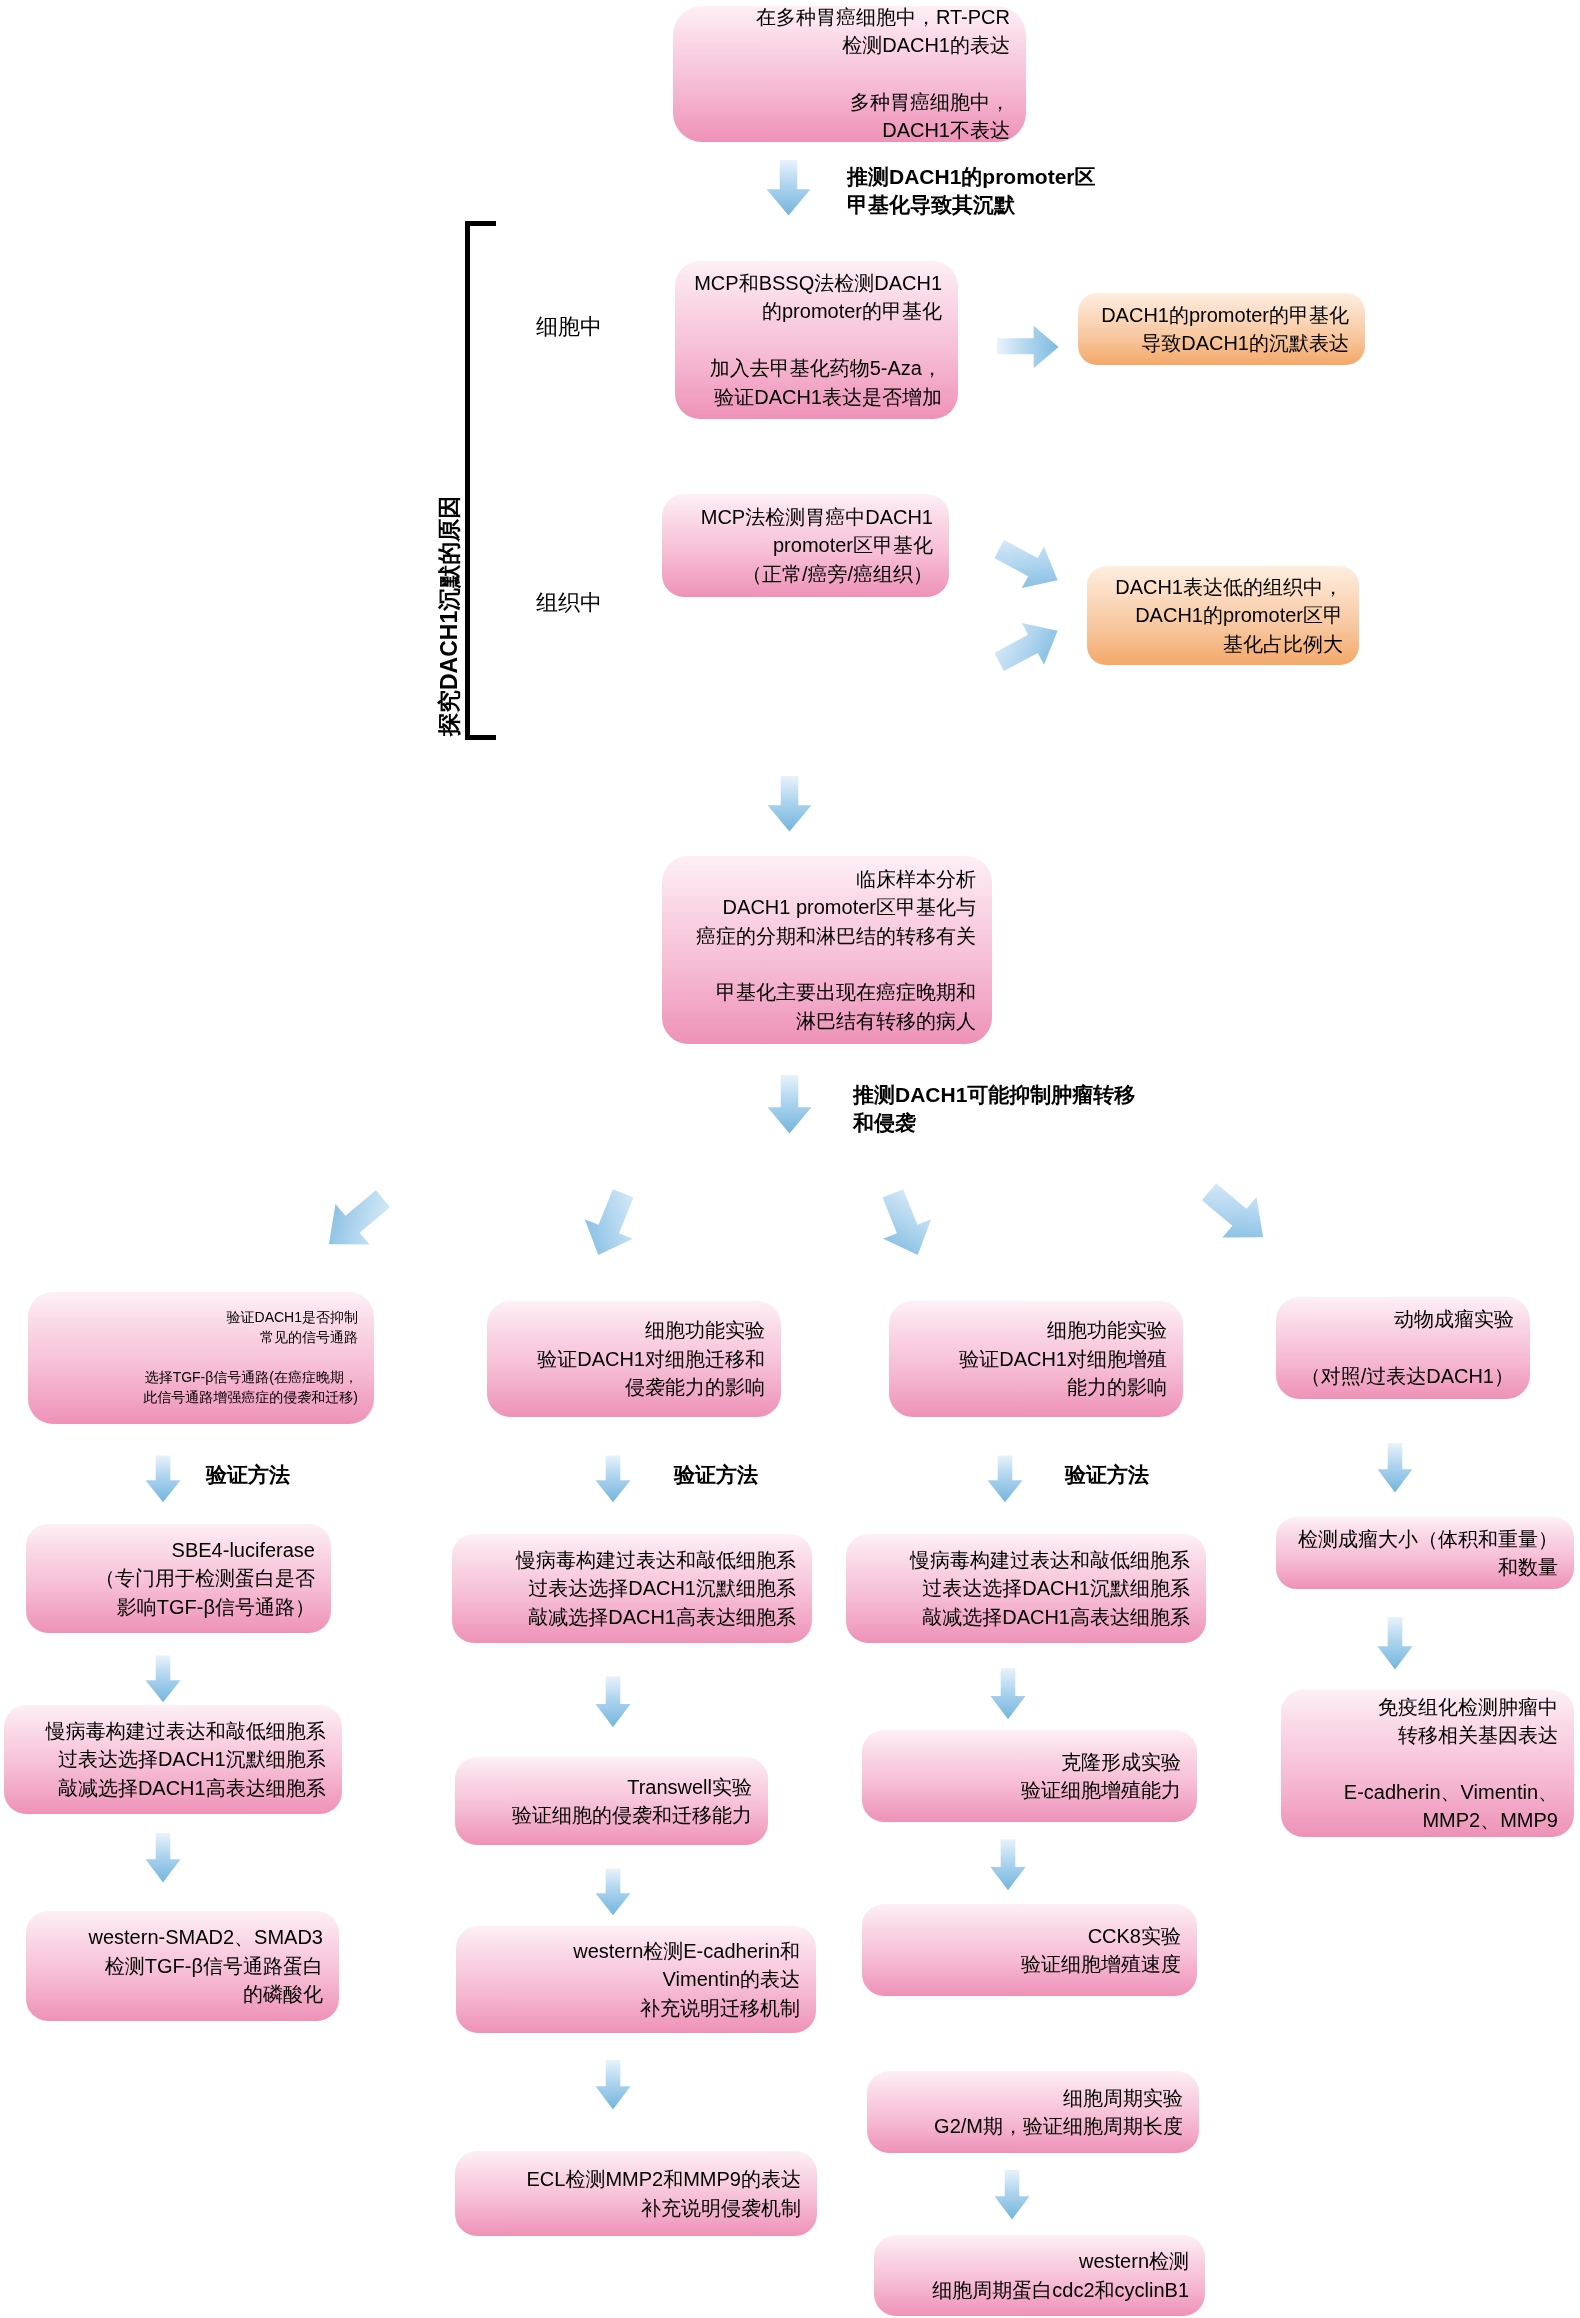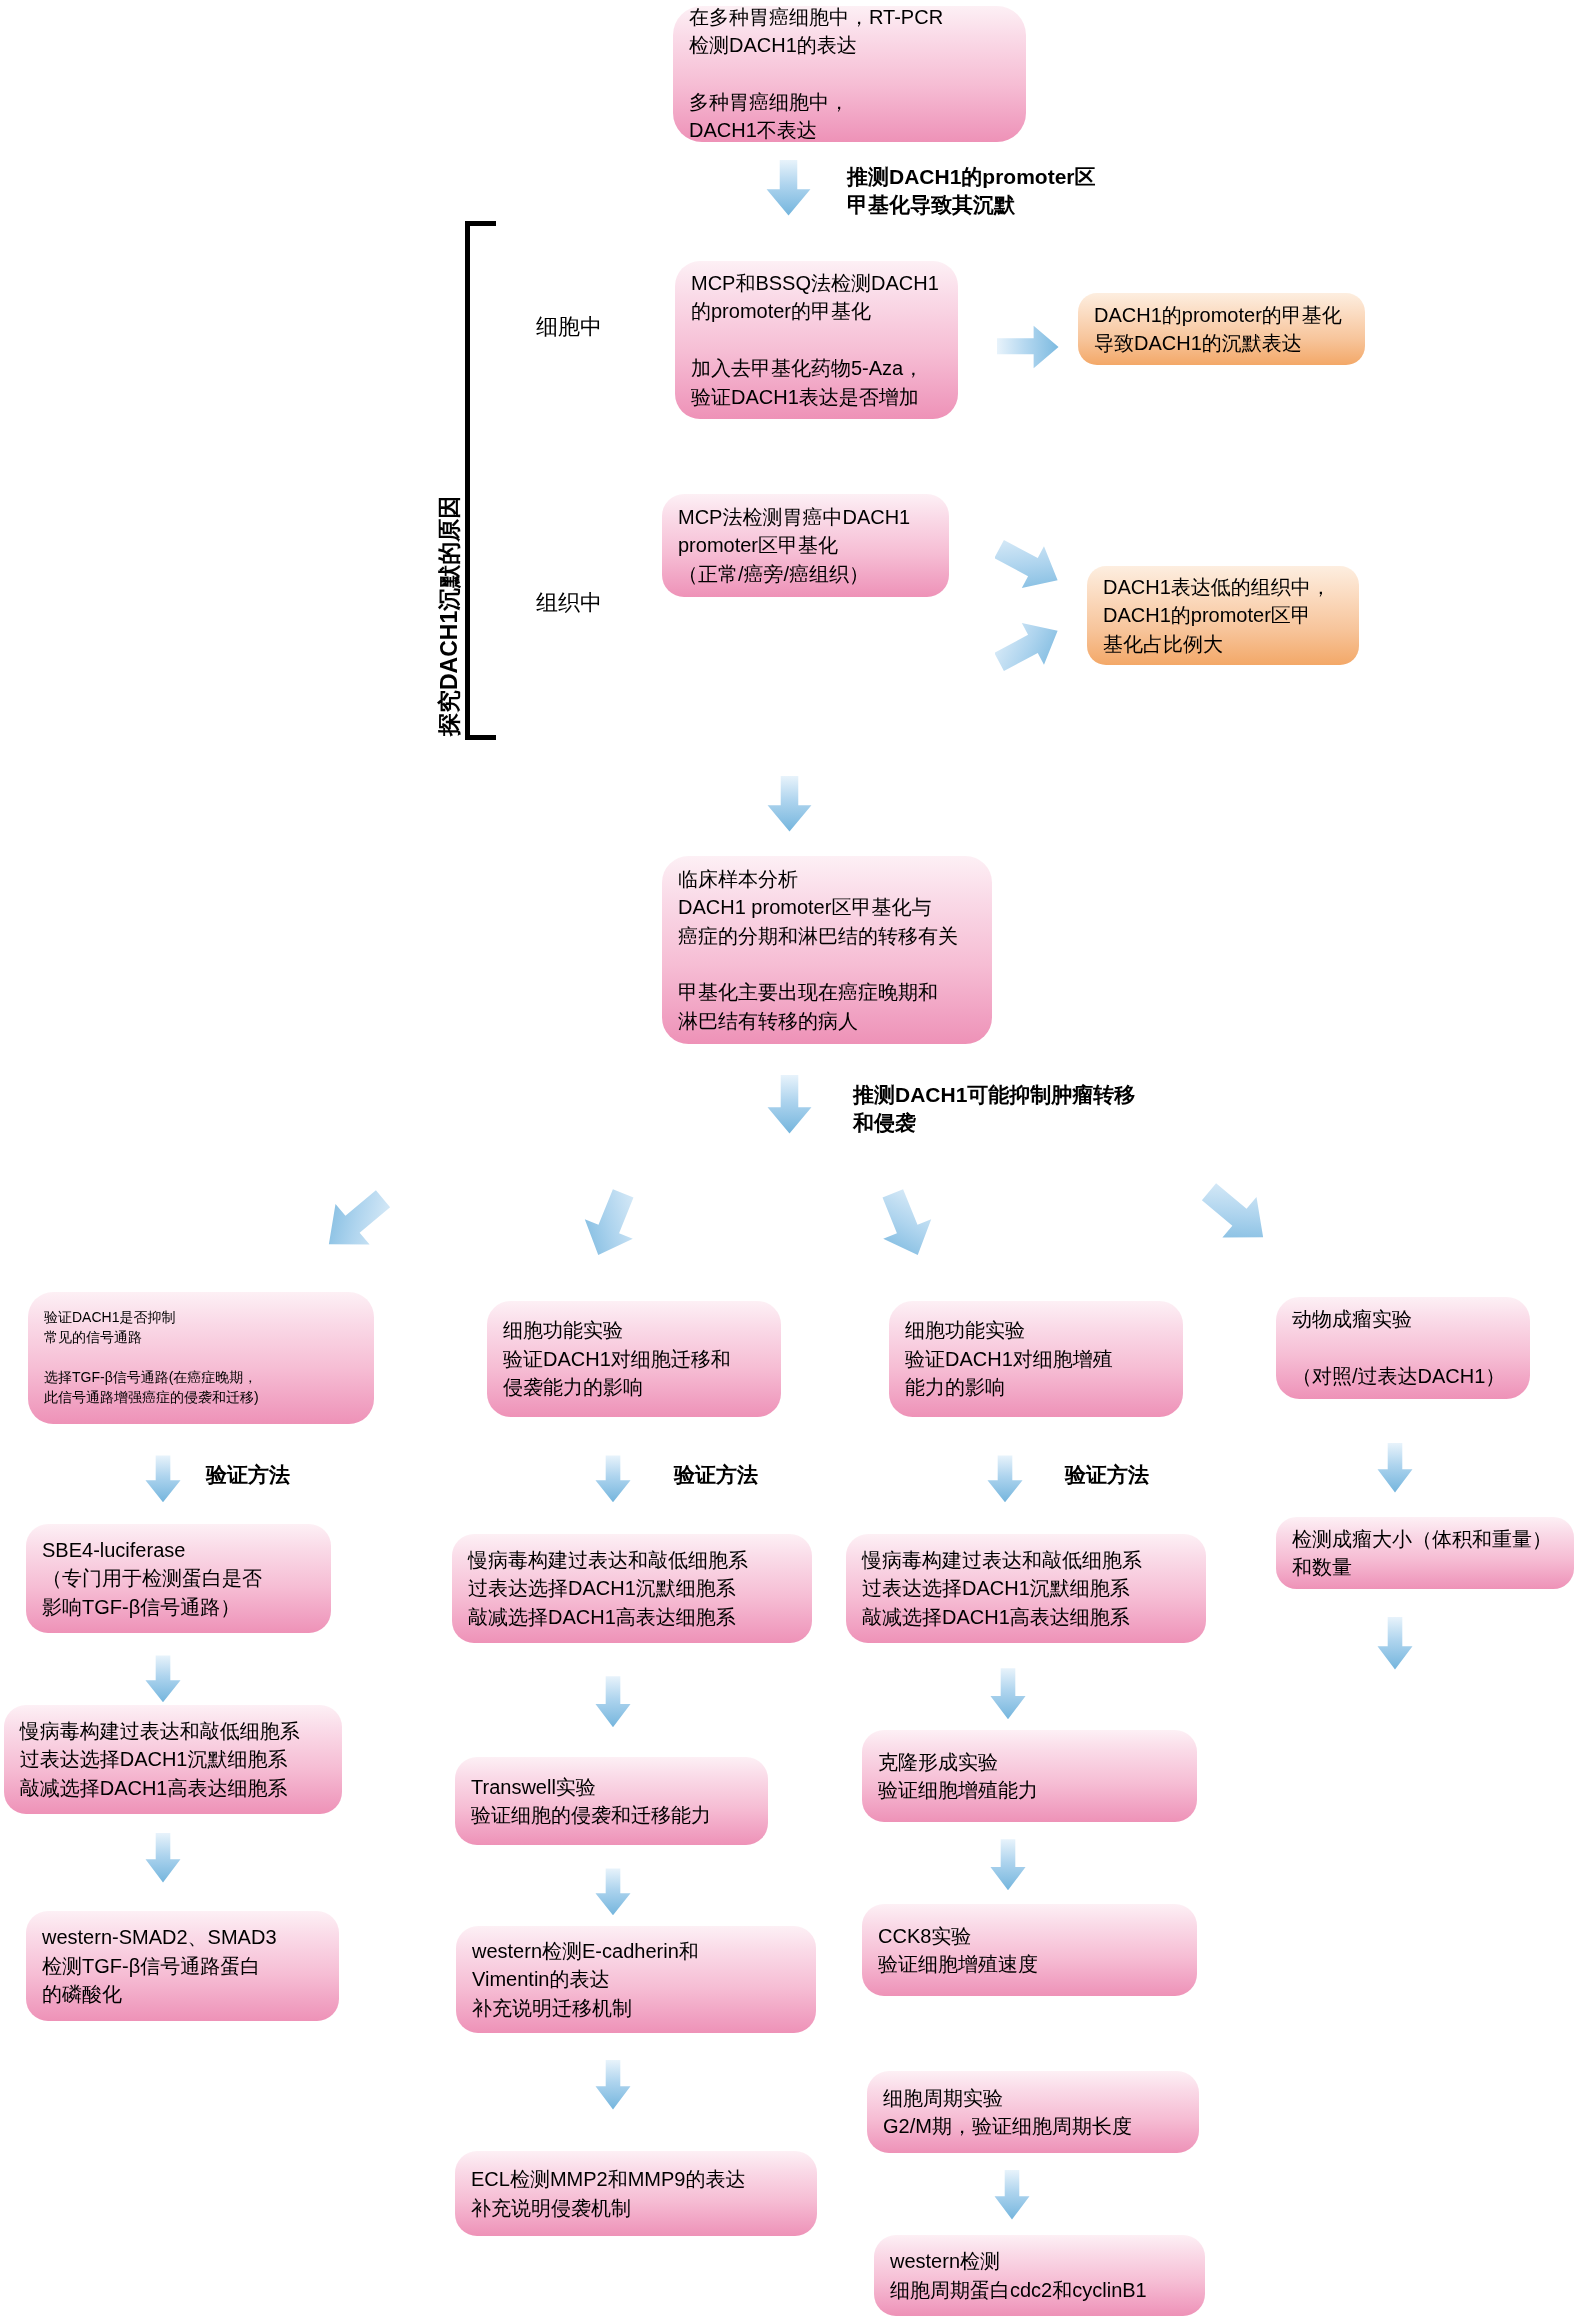--- a/index.html
+++ b/index.html
@@ -25,20 +25,21 @@
     border-radius: 25px;
     display: flex;
     flex-direction: column;
     justify-content: center;
     padding: 7px 16px;
     color: #000000;
     font-size: 20px;
     line-height: 1.42;
     white-space: pre-line;
     letter-spacing: 0px;
+    text-align: right;
   }
   .node.pink {
     background: linear-gradient(to bottom, #fdf0f5 0%, #fadbe8 22%, #f6bdd4 58%, #f09ec0 88%, #ee92b7 100%);
   }
   .node.orange {
     background: linear-gradient(to bottom, #fdeee0 0%, #fbdcc2 28%, #f7c49a 65%, #f3a868 100%);
   }
 
   
   .arrow {
@@ -363,15 +364,20 @@
 
   <div class="node pink" style="left:1276px; top:1517px; width:298px; height:72px; border-radius:20.6px;">检测成瘤大小（体积和重量）
 和数量</div>
 
   <div class="arrow" style="left:1376px; top:1617px;">
     <svg width="38" height="54" viewBox="0 0 52 74">
       <path d="M16 0 L36 0 L36 40 L50 40 L26 72 L2 40 L16 40 Z" fill="url(#ag1)"></path>
     </svg>
   </div>
 
+  <div class="node pink" style="left:1281px; top:1690px; width:293px; height:147px; border-radius:22px;">免疫组化检测肿瘤中
+转移相关基因表达
+
+E-cadherin、Vimentin、
+MMP2、MMP9</div>
 
 </div>
 
 
 </body></html>

